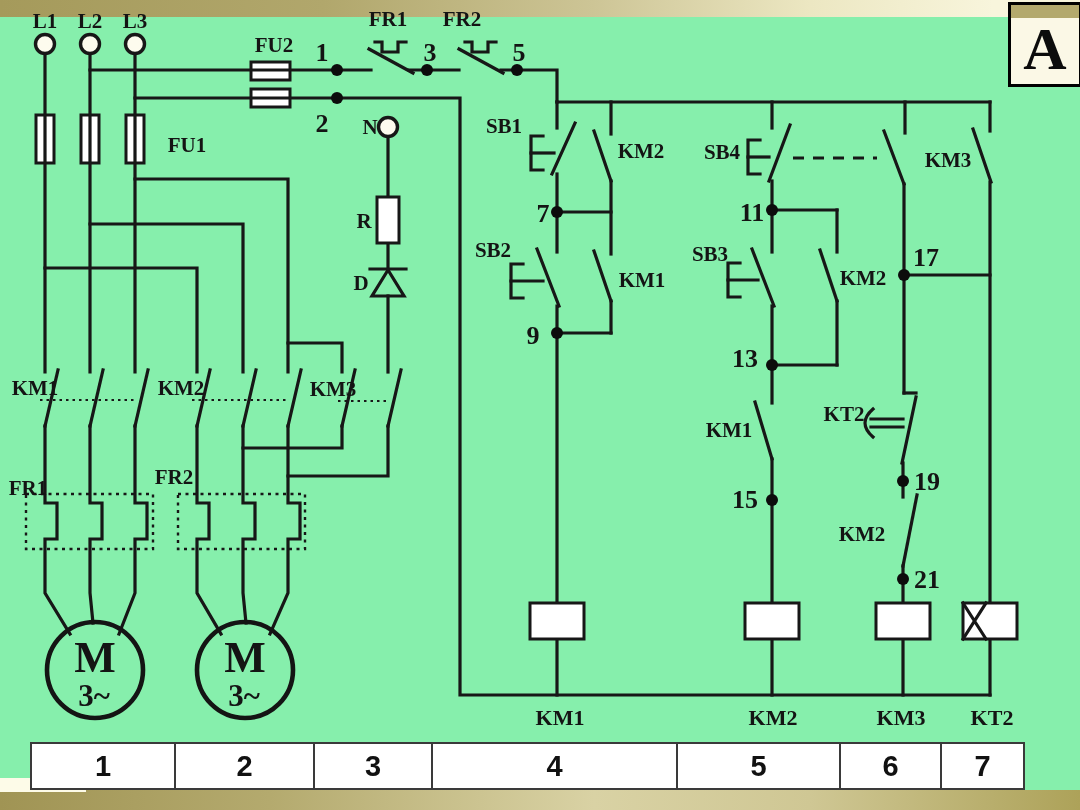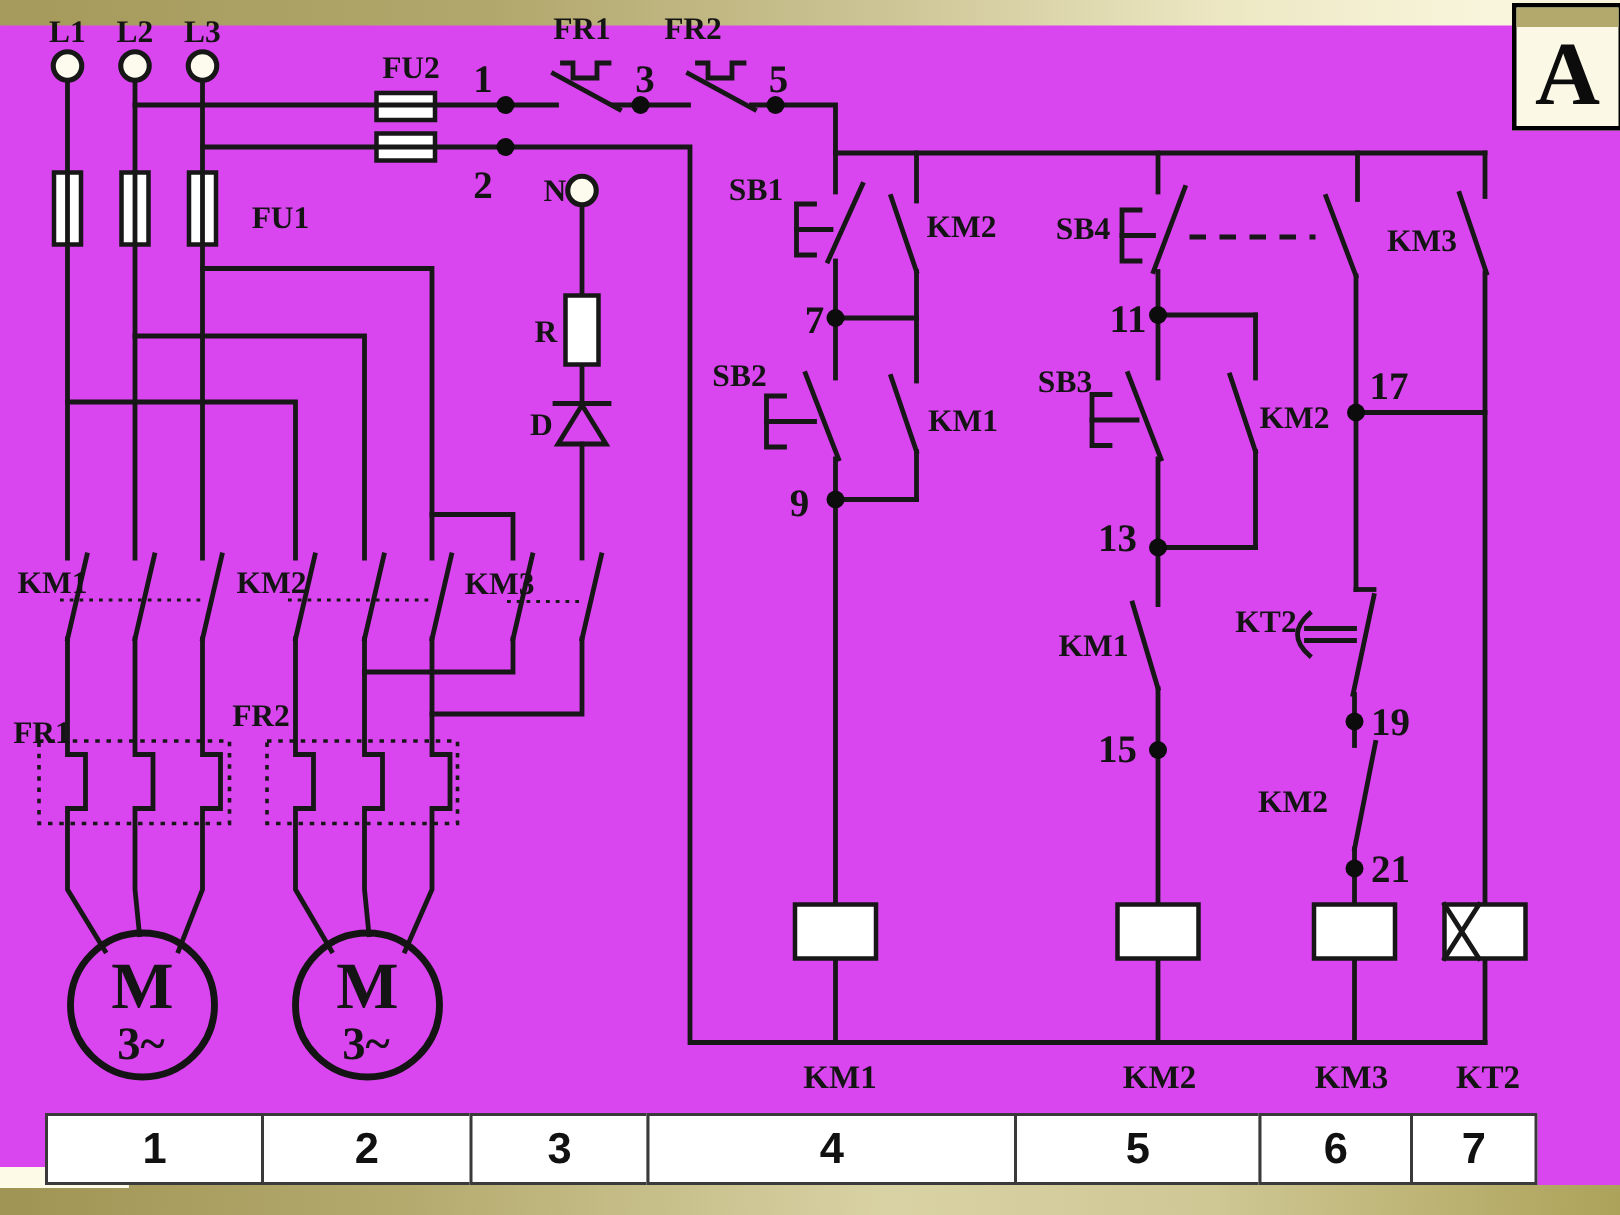--- a/index.html
+++ b/index.html
@@ -1,18 +1,18 @@
 <!DOCTYPE html>
 <html><head>
 <meta charset="utf-8">
 <style>
   html,body{margin:0;padding:0;background:#888;}
   .stage{
     position:relative;width:1080px;height:810px;overflow:hidden;
-    background:#d946ef;
+    background:#86efac;
     font-family:"Liberation Serif","DejaVu Serif",serif;
   }
   .band-top{
     position:absolute;left:0;top:0;width:1080px;height:17px;
     background:linear-gradient(90deg,#a59a5b 0%,#b1a76c 30%,#cdc596 55%,#ece7c2 75%,#f8f5dc 92%);
   }
   .band-bottom{
     position:absolute;left:0;top:790px;width:1080px;height:20px;
     background:linear-gradient(90deg,#a09454 0%,#b4aa6e 25%,#d9d2a4 55%,#cfc794 75%,#ada259 100%);
   }

